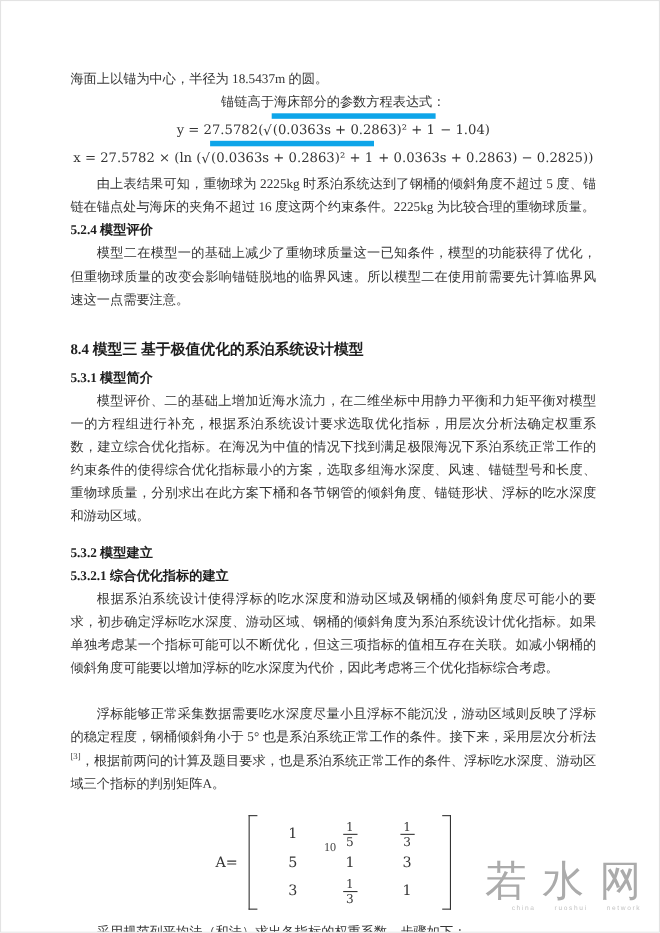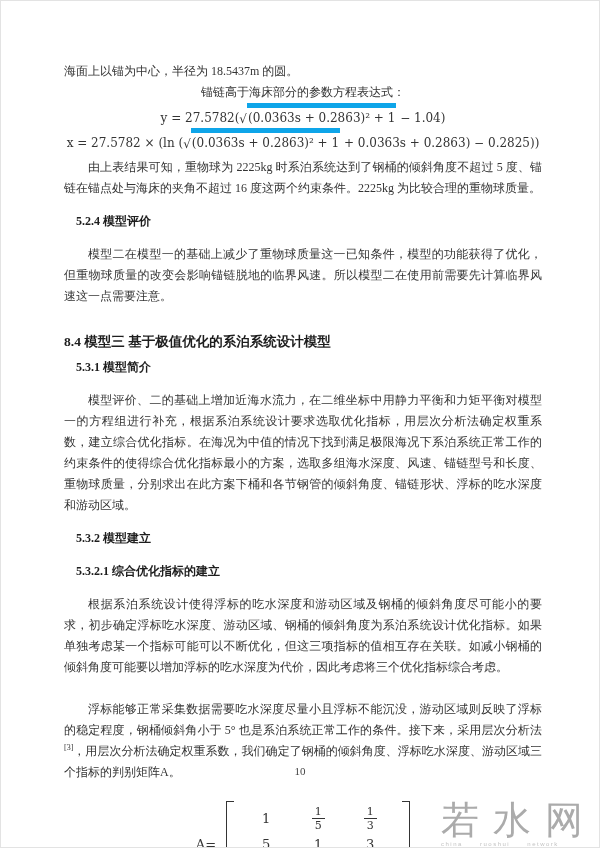--- a/index.html
+++ b/index.html
@@ -41,21 +41,21 @@
   h2{
     font-size:13.5px;
     font-weight:bold;
     margin:0;
     color:#1e1e1e;
     line-height:22px;
   }
   h3{
     font-size:12px;
     font-weight:bold;
-    margin:12px;
+    margin:0;
     color:#1e1e1e;
     line-height:21px;
   }
   .sp-sm{margin-top:4px;}
   .sp-md{margin-top:12px;}
   .sp-lg{margin-top:24px;}
   .sp-para{margin-top:21px;}
   sup.fnote{font-size:8px;vertical-align:super;line-height:0;}
   
   .matrix-wrap{
@@ -93,22 +93,22 @@
     position:absolute;
     left:0;right:0;
     top:764px;
     text-align:center;
     font-size:11px;
     color:#444;
   }
   .watermark{
     position:absolute;
     right:16px;
-    bottom:0;
-    text-align:left;
+    bottom:18px;
+    text-align:right;
     color:#ababab;
     user-select:none;
   }
   .watermark .wm-text{
     font-size:38px;
     letter-spacing:14px;
     font-family:"Liberation Sans","DejaVu Sans",sans-serif;
     font-weight:500;
     line-height:40px;
     margin-right:-14px;
@@ -151,21 +151,21 @@
     <h3 class="sp-sm">5.3.1 模型简介</h3>
 
     <p class="indent">模型评价、二的基础上增加近海水流力，在二维坐标中用静力平衡和力矩平衡对模型一的方程组进行补充，根据系泊系统设计要求选取优化指标，用层次分析法确定权重系数，建立综合优化指标。在海况为中值的情况下找到满足极限海况下系泊系统正常工作的约束条件的使得综合优化指标最小的方案，选取多组海水深度、风速、锚链型号和长度、重物球质量，分别求出在此方案下桶和各节钢管的倾斜角度、锚链形状、浮标的吃水深度和游动区域。</p>
 
     <h3 class="sp-md">5.3.2 模型建立</h3>
 
     <h3>5.3.2.1 综合优化指标的建立</h3>
 
     <p class="indent">根据系泊系统设计使得浮标的吃水深度和游动区域及钢桶的倾斜角度尽可能小的要求，初步确定浮标吃水深度、游动区域、钢桶的倾斜角度为系泊系统设计优化指标。如果单独考虑某一个指标可能可以不断优化，但这三项指标的值相互存在关联。如减小钢桶的倾斜角度可能要以增加浮标的吃水深度为代价，因此考虑将三个优化指标综合考虑。</p>
 
-    <p class="indent sp-para"><span>浮标能够正常采集数据需要吃水深度尽量小且浮标不能沉没，游动区域则反映了浮标的稳定程度，钢桶倾斜角小于 5° 也是系泊系统正常工作的条件。接下来，采用层次分析法</span><sup class="fnote">[3]</sup><span>，用层次分析法确定权重系数，我们确定了钢桶的倾斜角度、浮标吃水深度、游动区域三个指标的判别矩阵A。</span></p>
+    <p class="indent sp-para"><span>浮标能够正常采集数据需要吃水深度尽量小且浮标不能沉没，游动区域则反映了浮标的稳定程度，钢桶倾斜角小于 5° 也是系泊系统正常工作的条件。接下来，采用层次分析法</span><sup class="fnote">[3]</sup><span>，根据前两问的计算及题目要求，也是系泊系统正常工作的条件、浮标吃水深度、游动区域三个指标的判别矩阵A。</span></p>
 
     <div class="matrix-wrap">
       <span class="matrix-label">A=</span>
       <div class="matrix">
         <div class="bracket left"></div>
         <div class="matrix-grid" id="matrix-grid">
             <span>1</span>
             <span><span class="frac"><span class="fnum">1</span><span class="fden">5</span></span></span>
             <span><span class="frac"><span class="fnum">1</span><span class="fden">3</span></span></span>
             <span>5</span>

